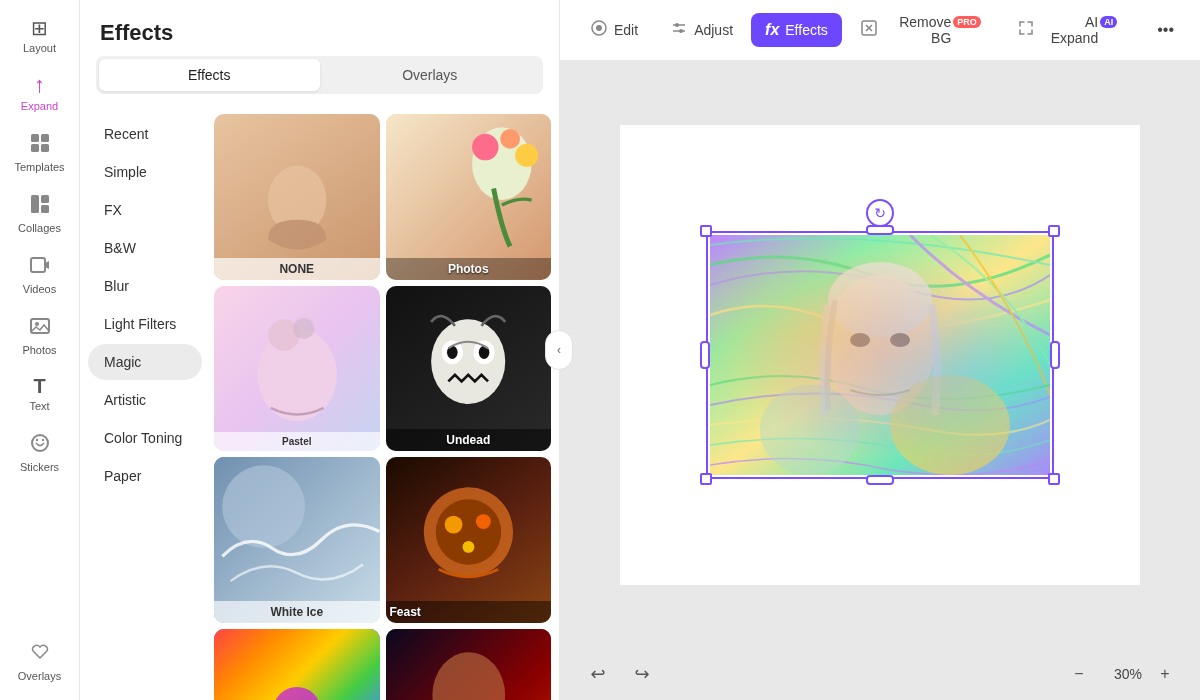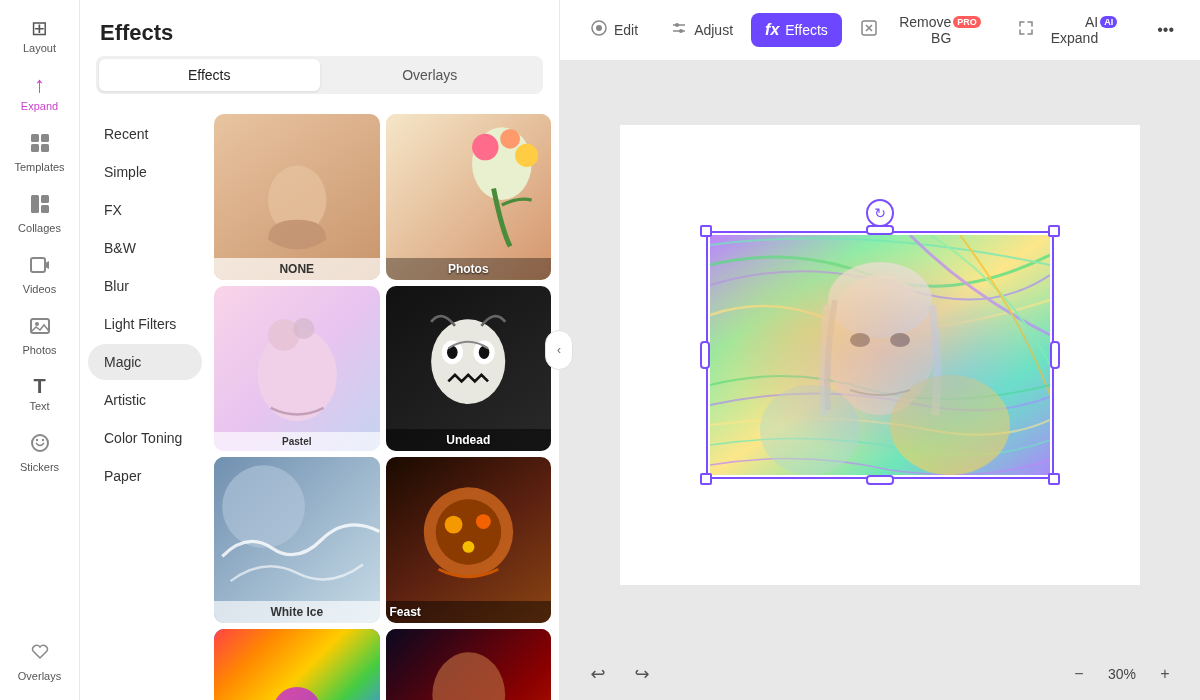--- a/index.html
+++ b/index.html
@@ -686,17 +686,17 @@
     </div>
   </div>
 
   <div class="bottom-toolbar">
     <div class="bottom-left">
       <button class="undo-redo-btn">↩</button>
       <button class="undo-redo-btn">↪</button>
     </div>
     <div class="bottom-right">
       <button class="zoom-btn">−</button>
-      <span style="font-size:14px;color:#444;min-width:40px;text-align:center;">30%</span>
+      <span style="font-size:14px;color:#444;min-width:40px;text-align:right;">30%</span>
       <button class="zoom-btn">+</button>
     </div>
   </div>
 </div>
 
 </body></html>

